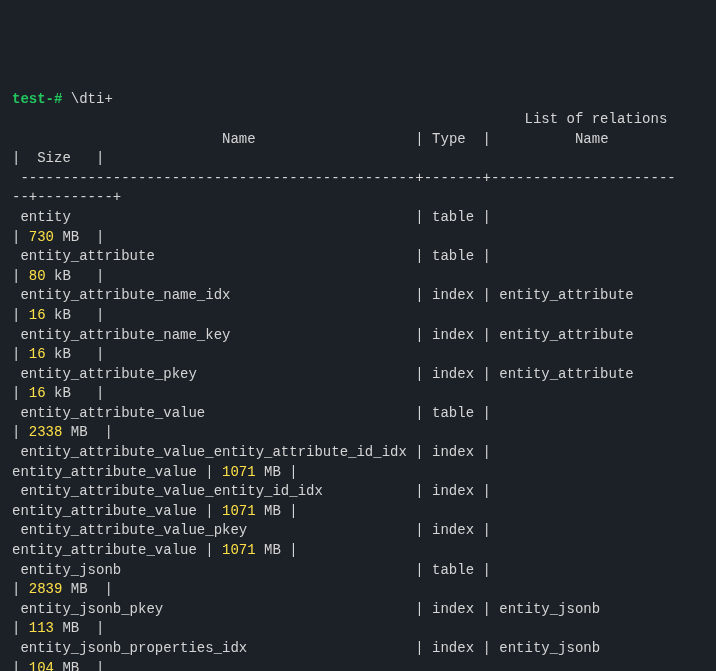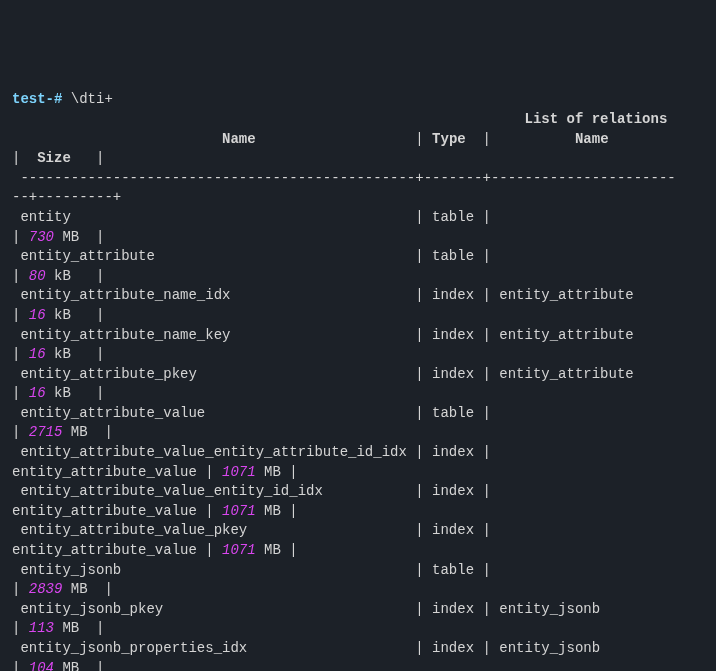--- a/index.html
+++ b/index.html
@@ -11,23 +11,23 @@
       background-color: #1c2128;
       color: #d4d4d4;
       font-family: 'Consolas', 'Monaco', 'Courier New', monospace;
       font-size: 14px;
       line-height: 1.4;
       padding: 12px;
       width: 716px;
       white-space: pre;
       overflow-x: auto;
     }
-    .kw { color: #7dd3fc; font-weight: bold; font-family: Liberation Mono, monospace; }
-    .num { color: #d946ef; font-style: italic; }
-    .header { font-weight: bold; }
+    .kw { color: #22c55e; font-weight: bold; font-family: Liberation Mono, monospace; }
+    .num { color: #fde047; }
+    .header { font-weight: normal; }
   </style>
 </head>
 <body>
 
 
 
 <div id="term"><span class="kw">test-# </span>\dti+
                                                              <span class="header">List of relations</span>
                          <span class="header">Name</span>                   | <span class="header">Type</span>  |          <span class="header">Name</span>          
 |  <span class="header">Size</span>   |
@@ -37,21 +37,21 @@
 | <span class="num">730</span> MB  |
  entity_attribute                               | table | 
 | <span class="num">80</span> kB   |
  entity_attribute_name_idx                      | index | entity_attribute
 | <span class="num">16</span> kB   |
  entity_attribute_name_key                      | index | entity_attribute
 | <span class="num">16</span> kB   |
  entity_attribute_pkey                          | index | entity_attribute
 | <span class="num">16</span> kB   |
  entity_attribute_value                         | table | 
-| <span class="num">2715</span> MB  |
+| <span class="num">2338</span> MB  |
  entity_attribute_value_entity_attribute_id_idx | index | 
 entity_attribute_value | <span class="num">1071</span> MB |
  entity_attribute_value_entity_id_idx           | index | 
 entity_attribute_value | <span class="num">1071</span> MB |
  entity_attribute_value_pkey                    | index | 
 entity_attribute_value | <span class="num">1071</span> MB |
  entity_jsonb                                   | table | 
 | <span class="num">2839</span> MB  |
  entity_jsonb_pkey                              | index | entity_jsonb
 | <span class="num">113</span> MB  |

